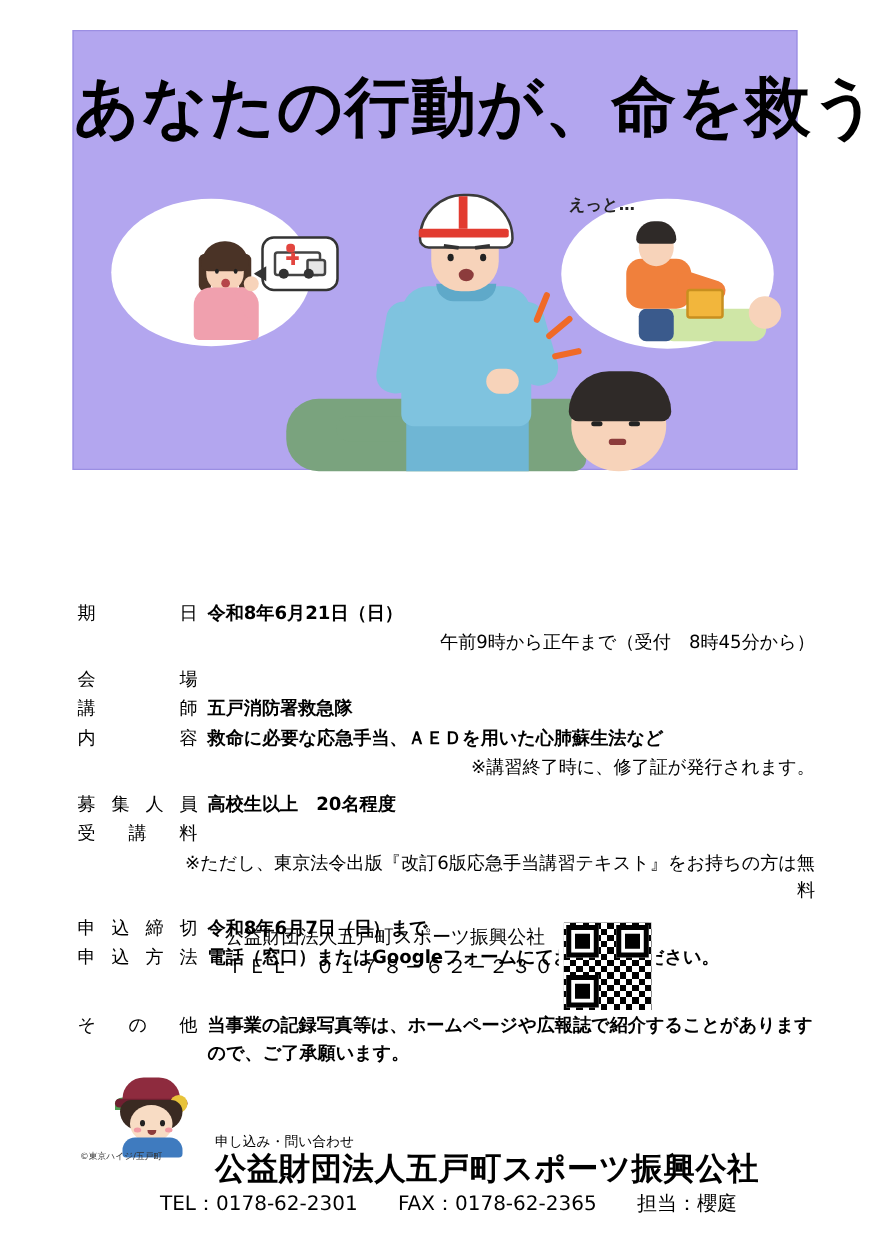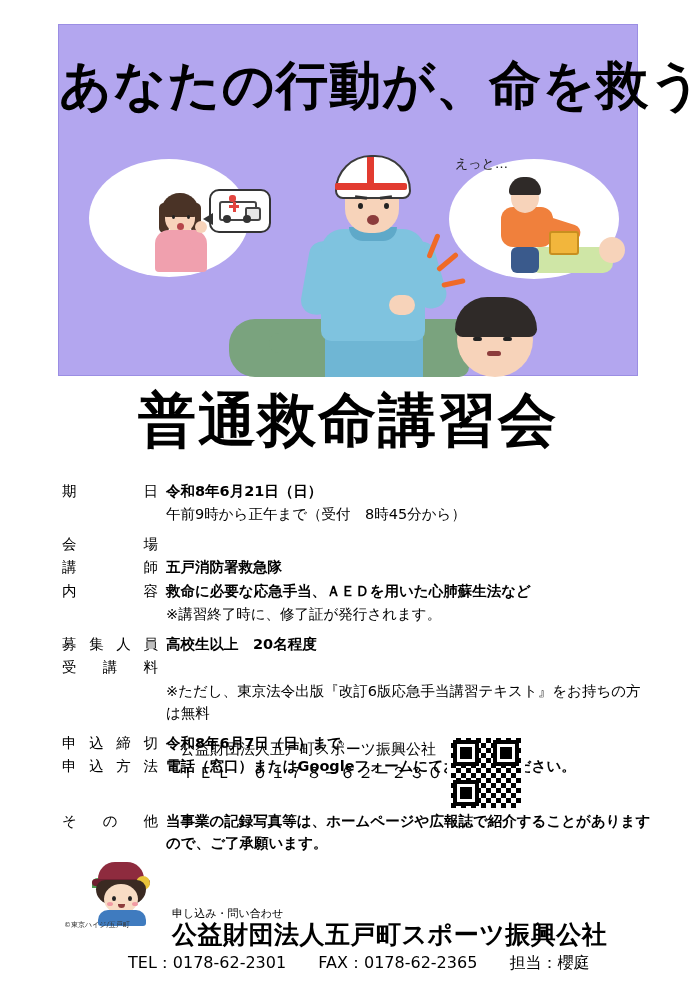--- a/index.html
+++ b/index.html
@@ -48,20 +48,21 @@
     white-space: nowrap;
   }
 
   
   .stage {
     position: absolute;
     left: 0;
     top: 112px;
     width: 580px;
     height: 240px;
+    font-weight: bold;
   }
 
   
   .oval {
     position: absolute;
     background: #ffffff;
     border-radius: 50%;
   }
   .oval-left  { left: 30px;  top: 22px; width: 160px; height: 118px; }
   .oval-right { left: 390px; top: 22px; width: 170px; height: 120px; }
@@ -161,21 +162,21 @@
   .row .lbl {
     width: 104px;
     flex: 0 0 104px;
     text-align: justify;
     text-align-last: justify;
     padding-right: 8px;
     box-sizing: border-box;
     white-space: nowrap;
   }
   .row .val { flex: 1; font-weight: bold; }
-  .sub { margin-left: 104px; }
+  .sub { margin-left: 75px; text-align: right; }
   .gap-sm { height: 7px; }
 
   
   .contact-block {
     position: absolute;
     left: 180px;
     top: 738px;
     width: 420px;
     font-family: "DejaVu Sans", sans-serif;
     font-size: 15px;
@@ -337,21 +338,20 @@
       <div class="r-victim-head"></div>
       <div class="r-leg"></div>
       <div class="r-person-body"></div>
       <div class="r-person-arm"></div>
       <div class="r-person-head"></div>
       <div class="r-person-hair"></div>
       <div class="r-aed"></div>
     </div>
   </div>
 
-  <div class="main-heading">普通救命講習会</div>
 
   <div class="details">
 
     <div class="row">
       <div class="lbl">期　　日</div>
       <div class="val">令和8年6月21日（日）</div>
     </div>
     <div class="sub">午前9時から正午まで（受付　8時45分から）</div>
 
     <div class="gap-sm"></div>

